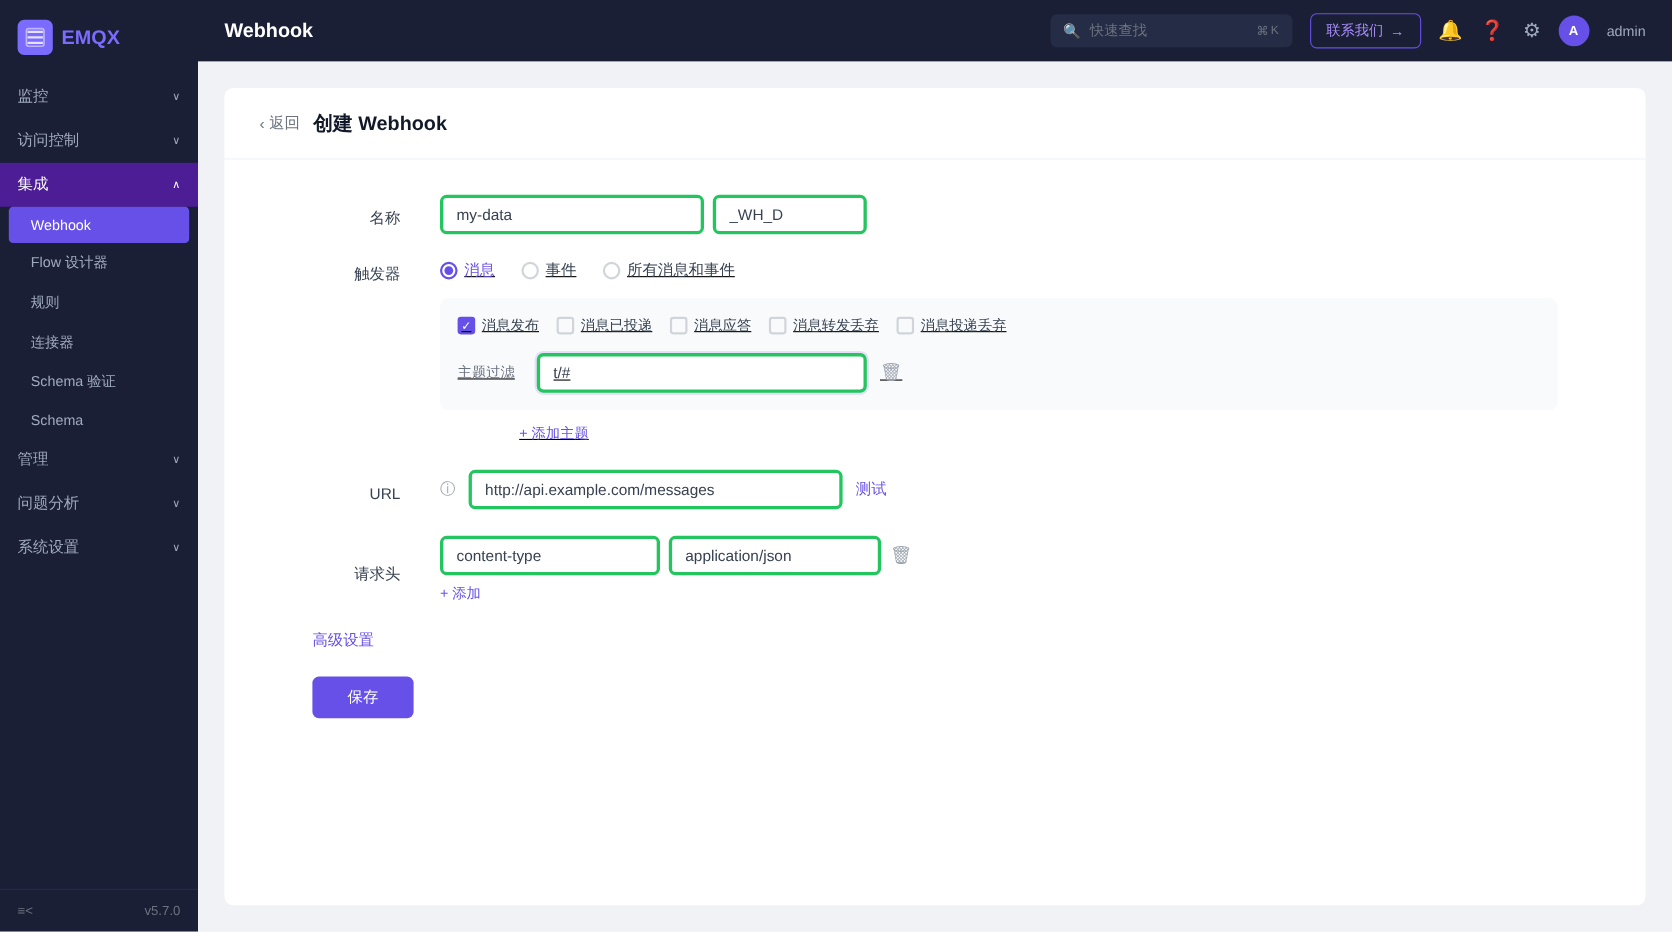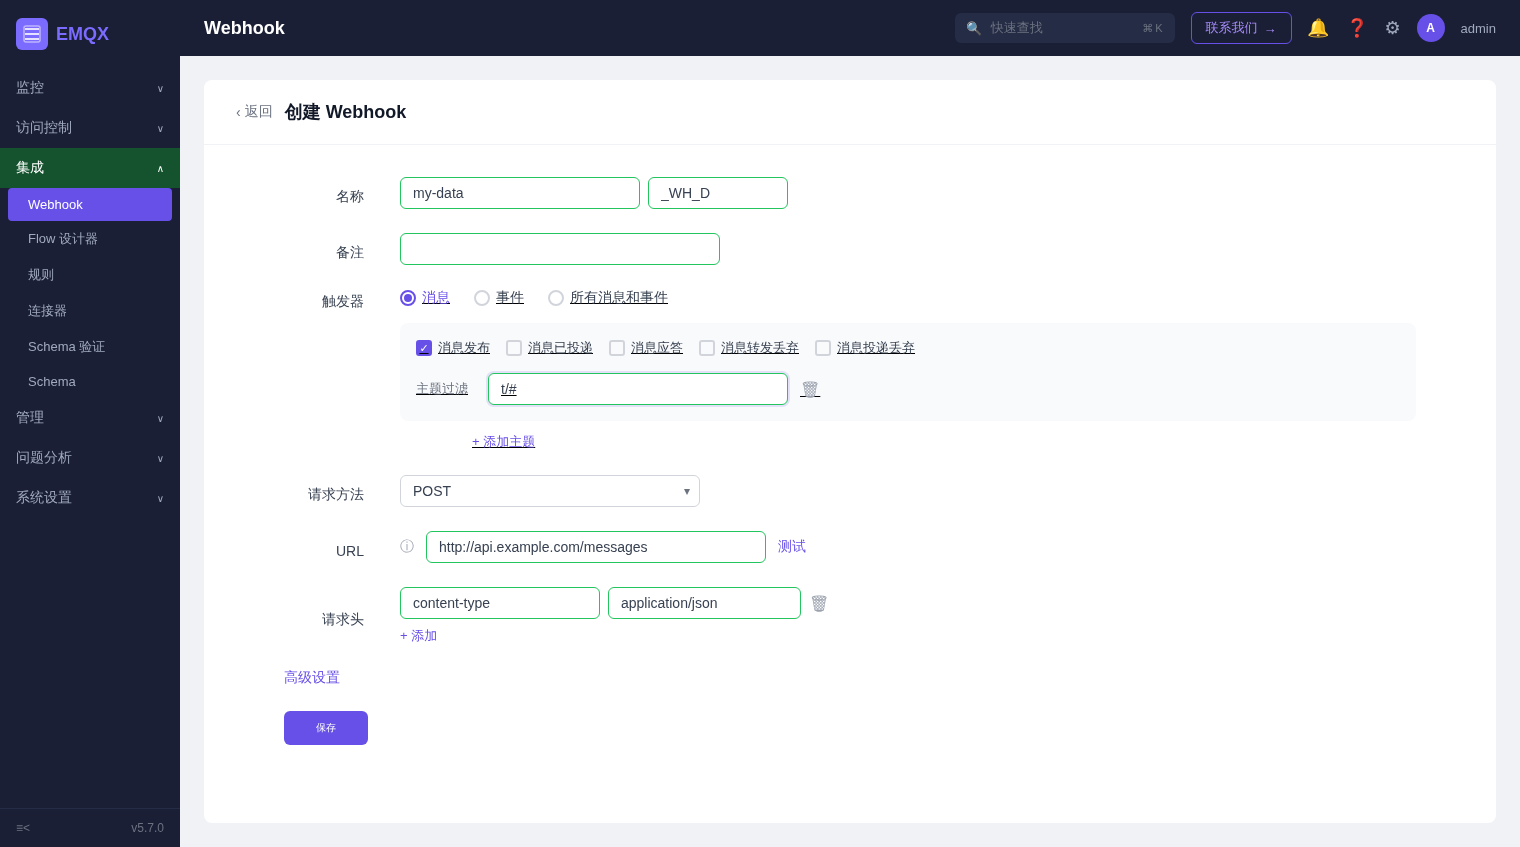--- a/index.html
+++ b/index.html
@@ -39,21 +39,21 @@
     .nav-item {
       display: flex;
       align-items: center;
       justify-content: space-between;
       padding: 11px 16px;
       cursor: pointer;
       color: #a0aabf;
       font-size: 14px;
       transition: background 0.15s;
     }
-    .nav-item.active { background: #14532d; color: #fff; }
+    .nav-item.active { background: #4c1d95; color: #fff; }
     .nav-item .chevron { font-size: 10px; }
 
     .sub-nav-item {
       padding: 9px 16px 9px 28px;
       cursor: pointer;
       color: #a0aabf;
       font-size: 13px;
     }
     .sub-nav-item.active { background: #6750e8; color: #fff; border-radius: 4px; margin: 0 8px; padding-left: 20px; }
 
@@ -202,21 +202,21 @@
     .form-control {
       flex: 1;
     }
 
     .input-group {
       display: flex;
       gap: 8px;
     }
 
     input[type="text"] {
-      border: 1px solid #22c55e;
+      border: 3px solid #22c55e;
       border-radius: 6px;
       padding: 7px 12px;
       font-size: 14px;
       color: #374151;
       outline: none;
       transition: border-color 0.15s;
     }
 
     .name-input { width: 240px; }
     .suffix-input { width: 140px; }
@@ -421,21 +421,21 @@
       font-size: 14px;
       margin-bottom: 24px;
     }
 
     .save-btn {
       background: #6750e8;
       color: white;
       border: none;
       border-radius: 6px;
       padding: 10px 32px;
-      font-size: 10px;
+      font-size: 14px;
       font-weight: 500;
       cursor: pointer;
       transition: background 0.15s;
     }
   </style>
 </head>
 <body>
 
 <div class="sidebar">
   <div class="sidebar-logo">
@@ -540,26 +540,20 @@
       <div class="form-area">
 
         <div class="form-row">
           <div class="form-label">名称</div>
           <div class="form-control input-group">
             <input type="text" class="name-input" value="my-data" style="">
             <input type="text" class="suffix-input" value="_WH_D" style="">
           </div>
         </div>
 
-        <div class="form-row">
-          <div class="form-label">备注</div>
-          <div class="form-control">
-            <input type="text" class="note-input" style="">
-          </div>
-        </div>
 
         <div class="form-row trigger-row">
           <div class="trigger-label">触发器</div>
           <div class="trigger-options">
 
             <div class="radio-group">
               <div class="radio-option">
                 <div class="radio-dot checked"></div>
                 <span class="radio-label-text">消息</span>
               </div>
@@ -604,34 +598,20 @@
               </div>
             </div>
 
             <div class="add-link">
               <span>+ 添加主题</span>
             </div>
 
           </div>
         </div>
 
-        <div class="form-row">
-          <div class="form-label">请求方法</div>
-          <div class="form-control">
-            <div class="select-wrapper">
-              <select>
-                <option>POST</option>
-                <option>GET</option>
-                <option>PUT</option>
-                <option>DELETE</option>
-              </select>
-              <span class="select-arrow">▾</span>
-            </div>
-          </div>
-        </div>
 
         <div class="form-row">
           <div class="form-label">
             <span>URL</span>
           </div>
           <div class="form-control url-row">
             <span class="info-icon">ⓘ</span>
             <input type="text" class="url-input" value="http://api.example.com/messages" style="">
             <span class="test-link">测试</span>
           </div>

